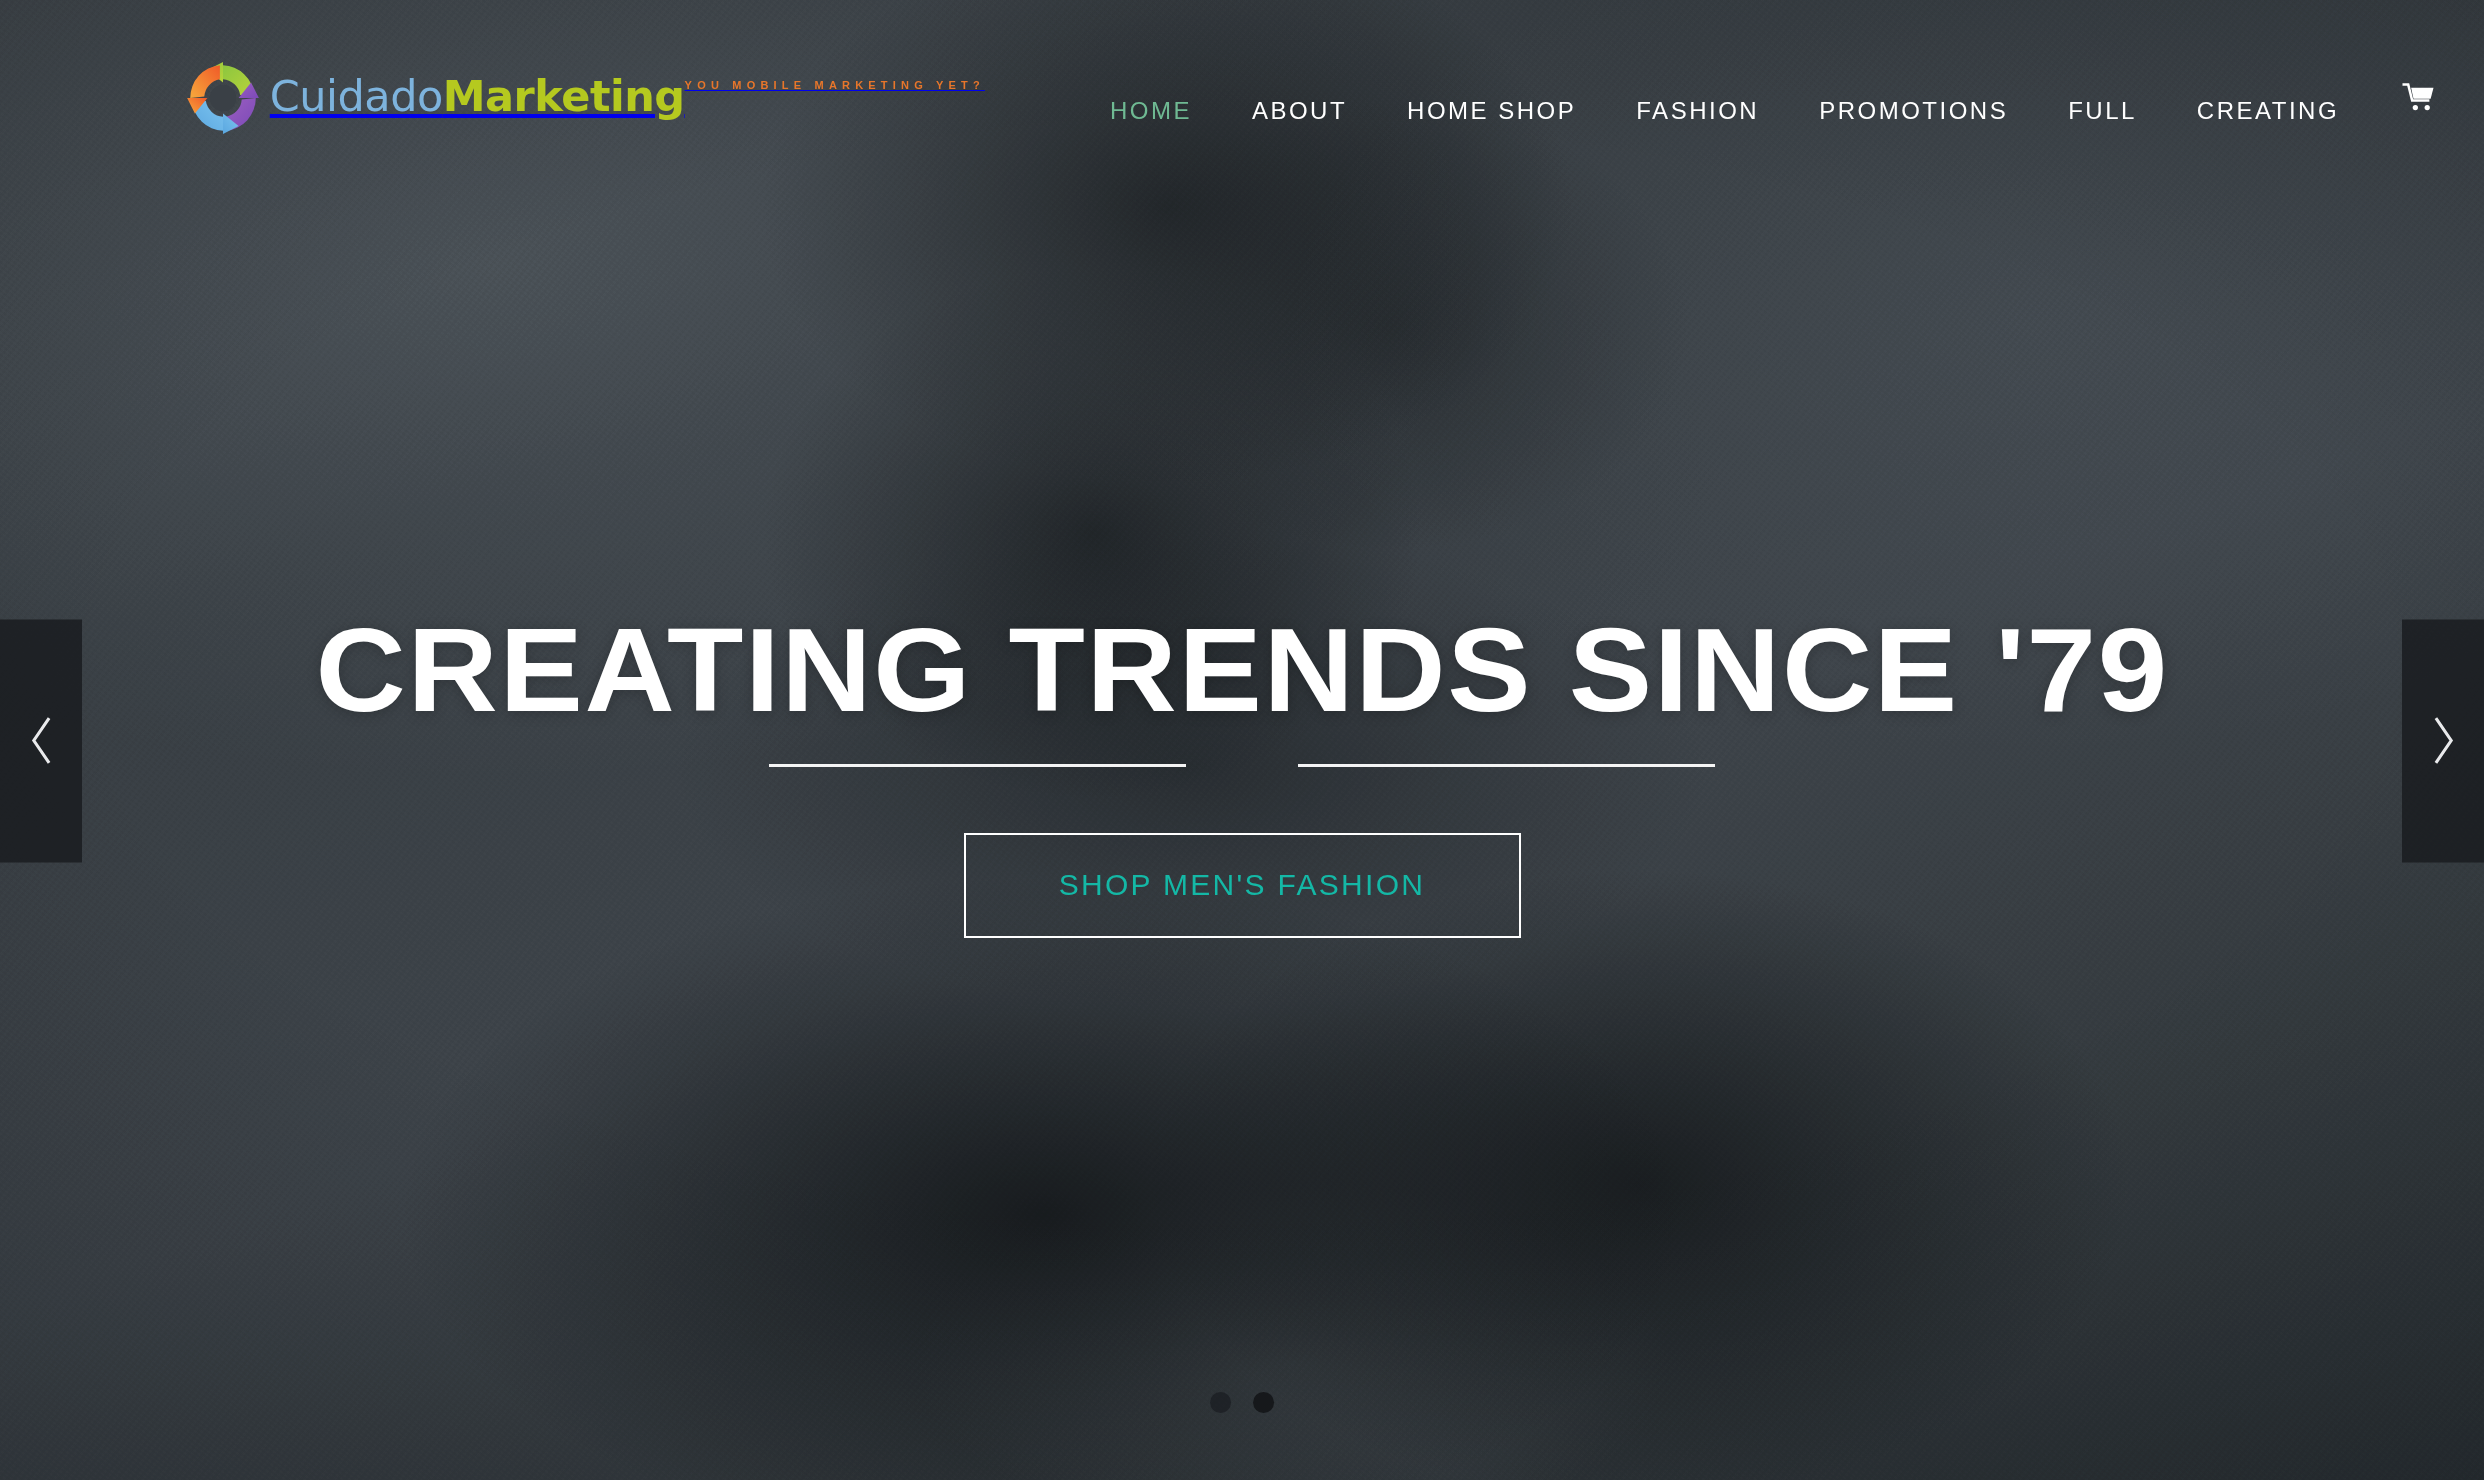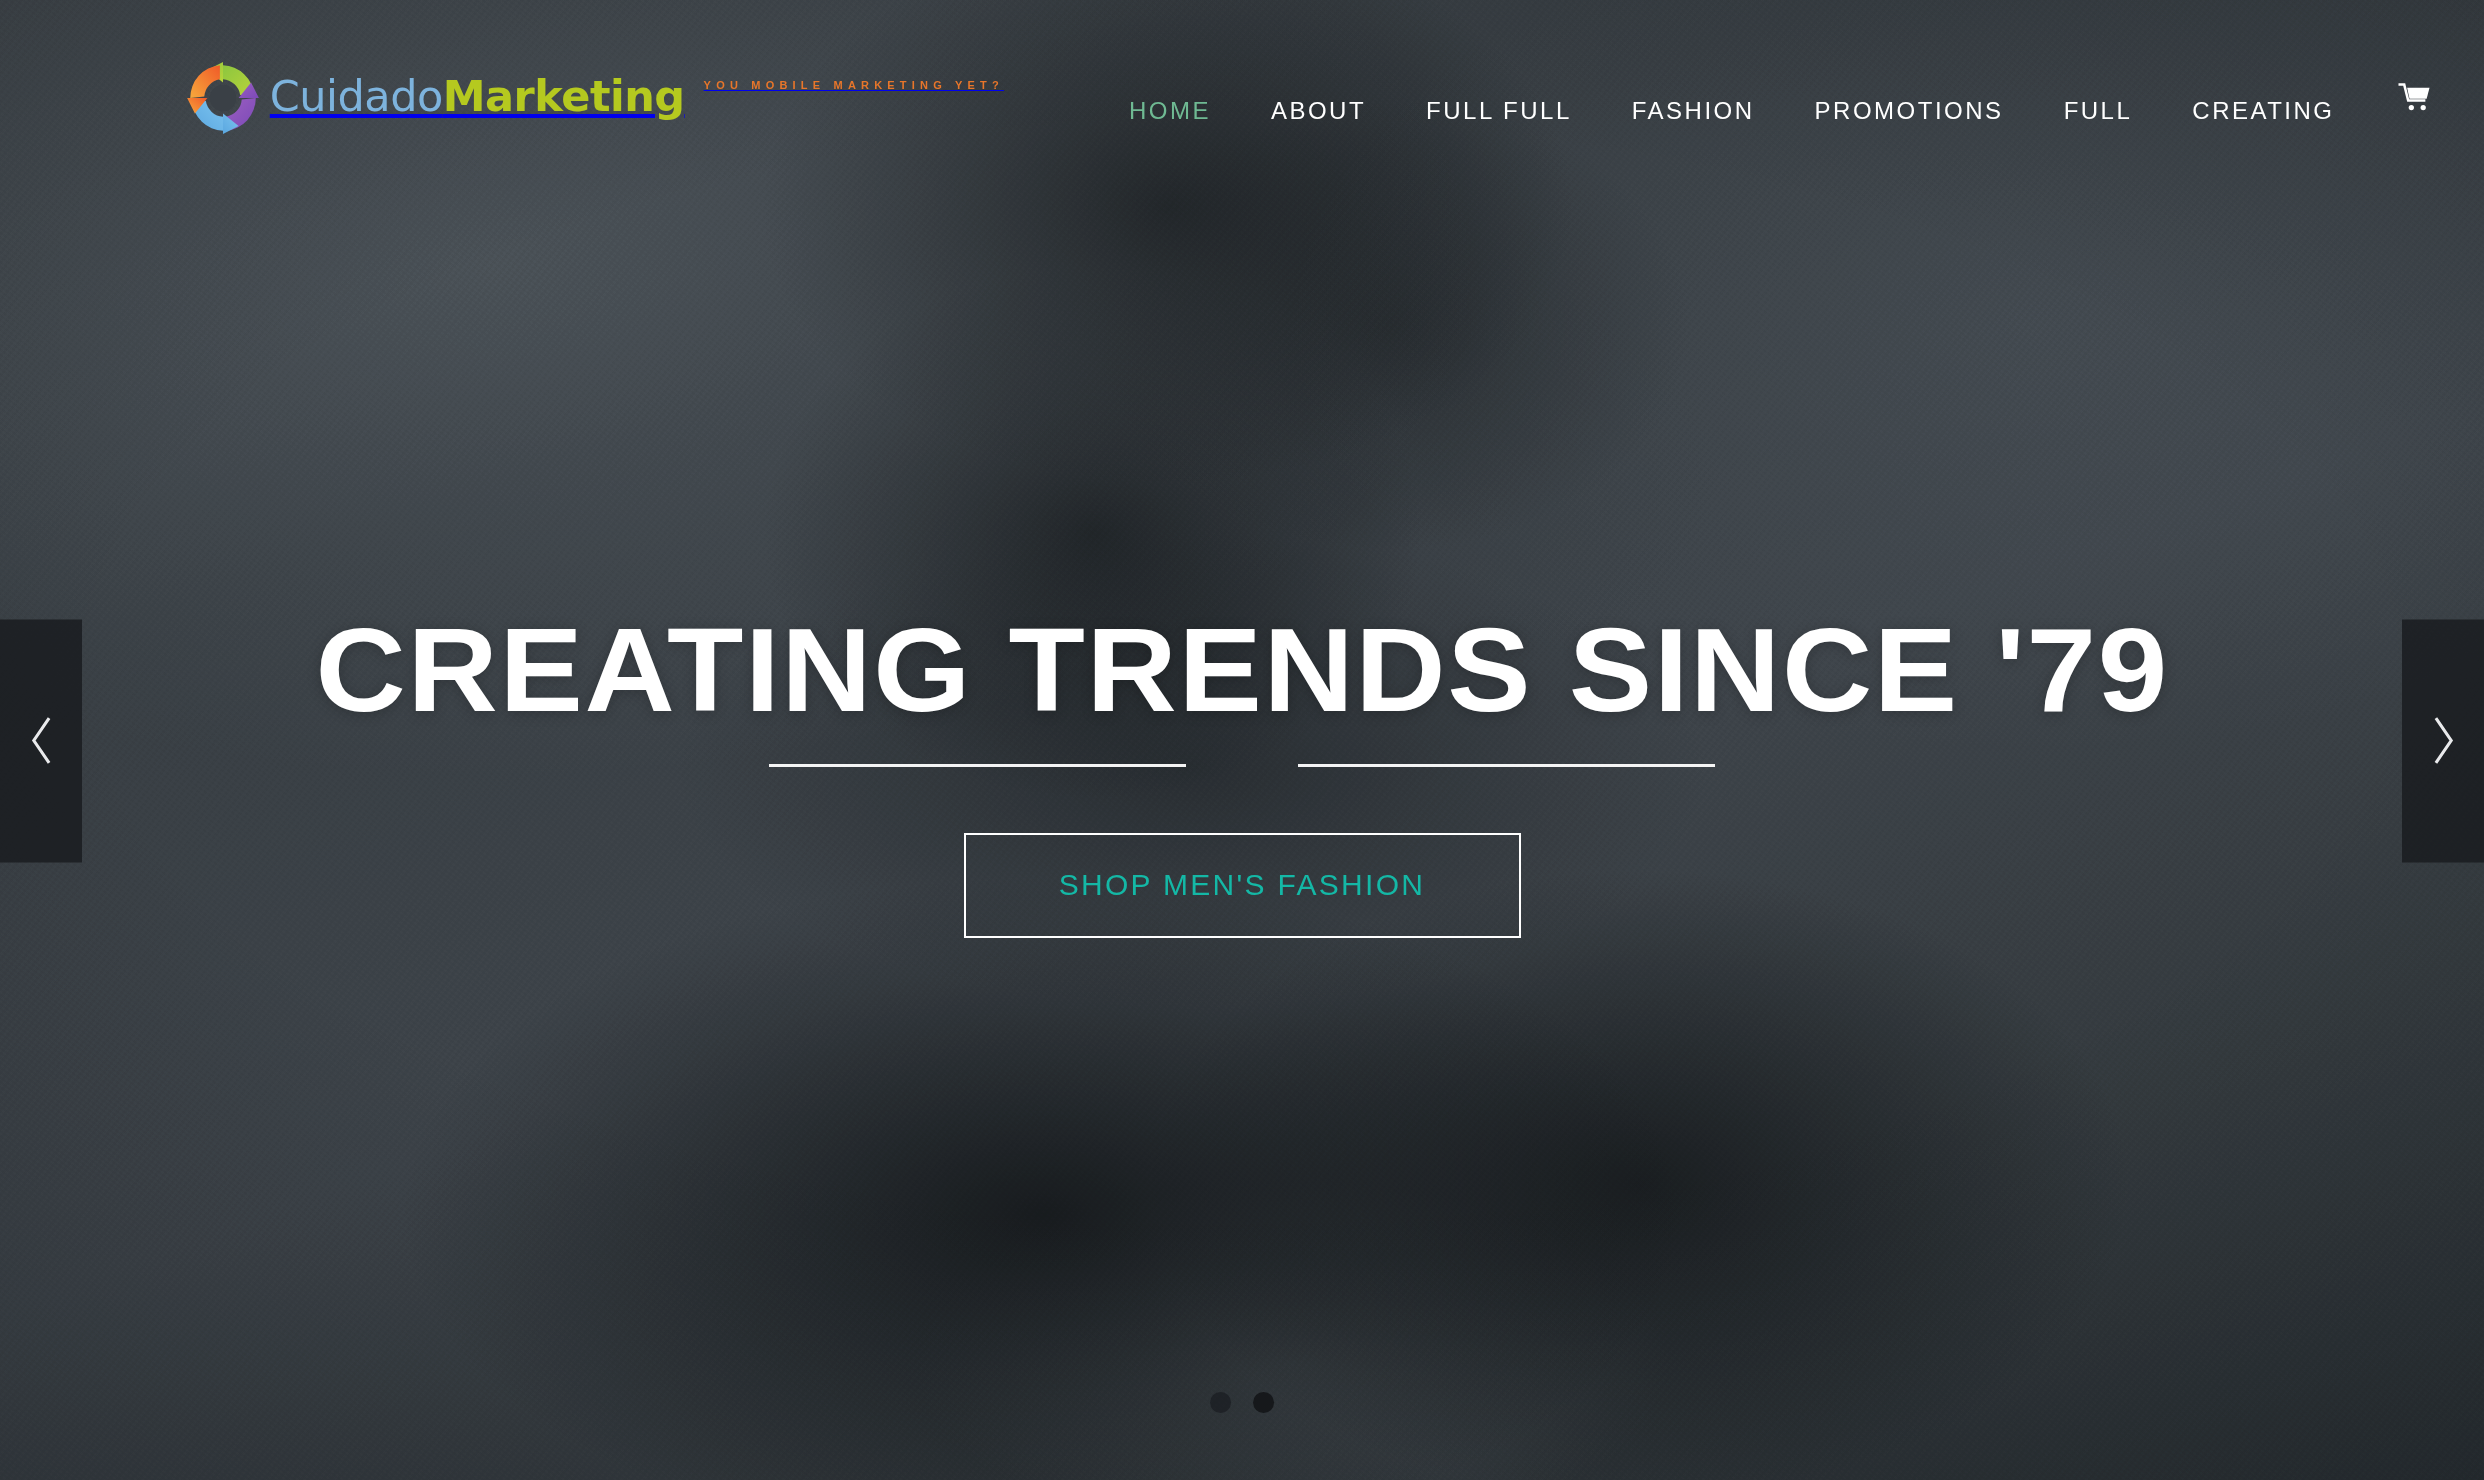--- a/index.html
+++ b/index.html
@@ -59,21 +59,21 @@
 
   
   .brand { display:flex; align-items:center; gap:0; }
   .brand-mark { width:78px; height:78px; flex:0 0 78px; margin-right:7.8px; margin-top:1.9px; }
   .brand-text { display:flex; flex-direction:row; justify-content:center; }
   .brand-word { font-size:43px; font-weight:700; line-height:1; letter-spacing:-0.5px;
                 font-family:"DejaVu Sans", sans-serif; white-space:nowrap; }
   .brand-word .w1 { color:#7db3dd; font-weight:400; }
   .brand-word .w2 { color:#b5c91f; font-weight:700; }
   .brand-tag { color:#e8762a; font-size:11px; font-weight:700; letter-spacing:5.2px;
-               margin-top:3.9px; white-space:nowrap; text-transform:uppercase;margin-left:19px; }
+               margin-top:3.9px; white-space:nowrap; text-transform:uppercase; }
 
   
   .main-nav { display:flex; align-items:center; margin-left:95px; gap:0; }
   .nav-item {
     color:#ffffff; font-size:24px; letter-spacing:2.5px; font-weight:400;
     text-decoration:none; white-space:nowrap; padding:0 30px; line-height:1;
     font-family:"Liberation Sans", sans-serif;
     margin-top:27px;
   }
   .nav-item.is-active { color:#6fba93; }
@@ -188,21 +188,21 @@
       </span>
       <span class="brand-text">
         <span class="brand-word"><span class="w1">Cuidado</span><span class="w2">Marketing</span></span>
         <span class="brand-tag">You Mobile Marketing Yet?</span>
       </span>
     </a>
 
     <nav class="main-nav">
       <a class="nav-item is-active" href="#">HOME</a>
       <a class="nav-item" href="#">ABOUT</a>
-      <a class="nav-item" href="#">FULL FULL</a>
+      <a class="nav-item" href="#">HOME SHOP</a>
       <a class="nav-item" href="#">FASHION</a>
       <a class="nav-item" href="#">PROMOTIONS</a>
       <a class="nav-item" href="#">FULL</a>
       <a class="nav-item" href="#">CREATING</a>
       <a class="cart-link" href="#">
         <span class="cart-icon">
           <svg viewBox="0 0 24 22" width="33" height="29" aria-hidden="true">
             <path d="M0.8 1.2 h3.4 l3.0 12.1 h12.1" fill="none" stroke="#ffffff" stroke-width="1.9" stroke-linecap="square"></path>
             <path d="M6.4 3.6 H23.4 L21.2 12.0 H8.2 Z" fill="#ffffff"></path>
             <circle cx="9.6" cy="18.6" r="2.0" fill="#ffffff"></circle>

